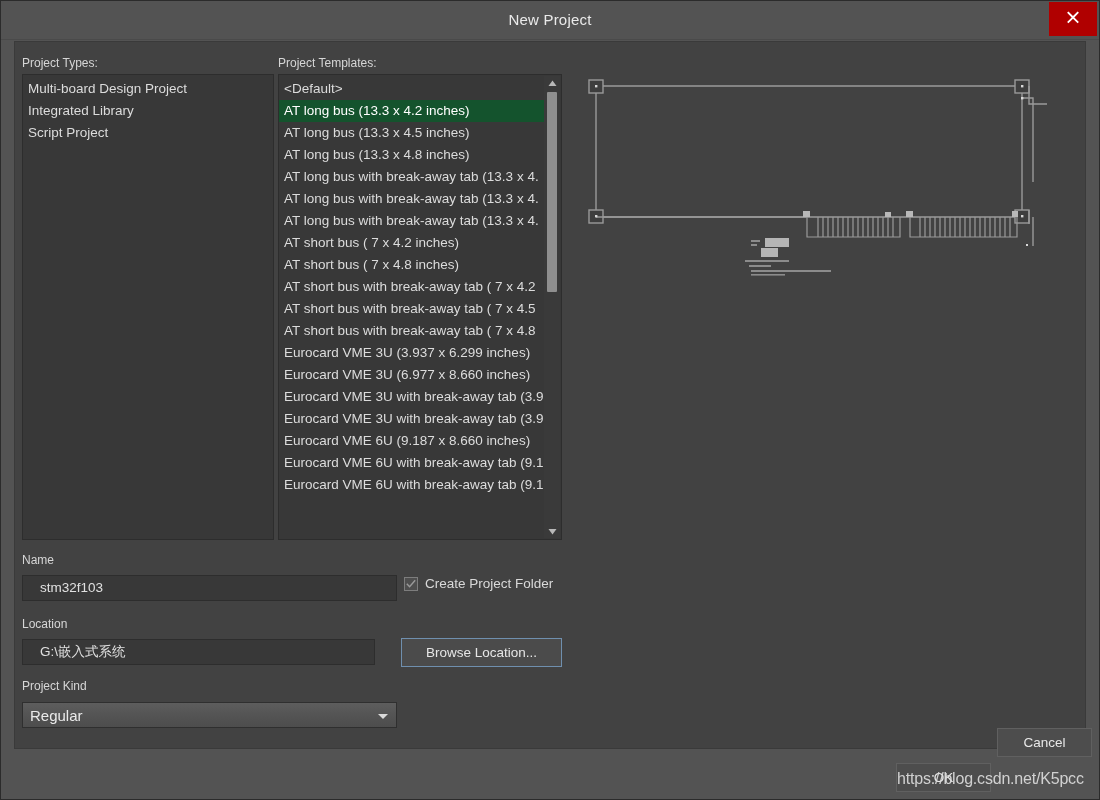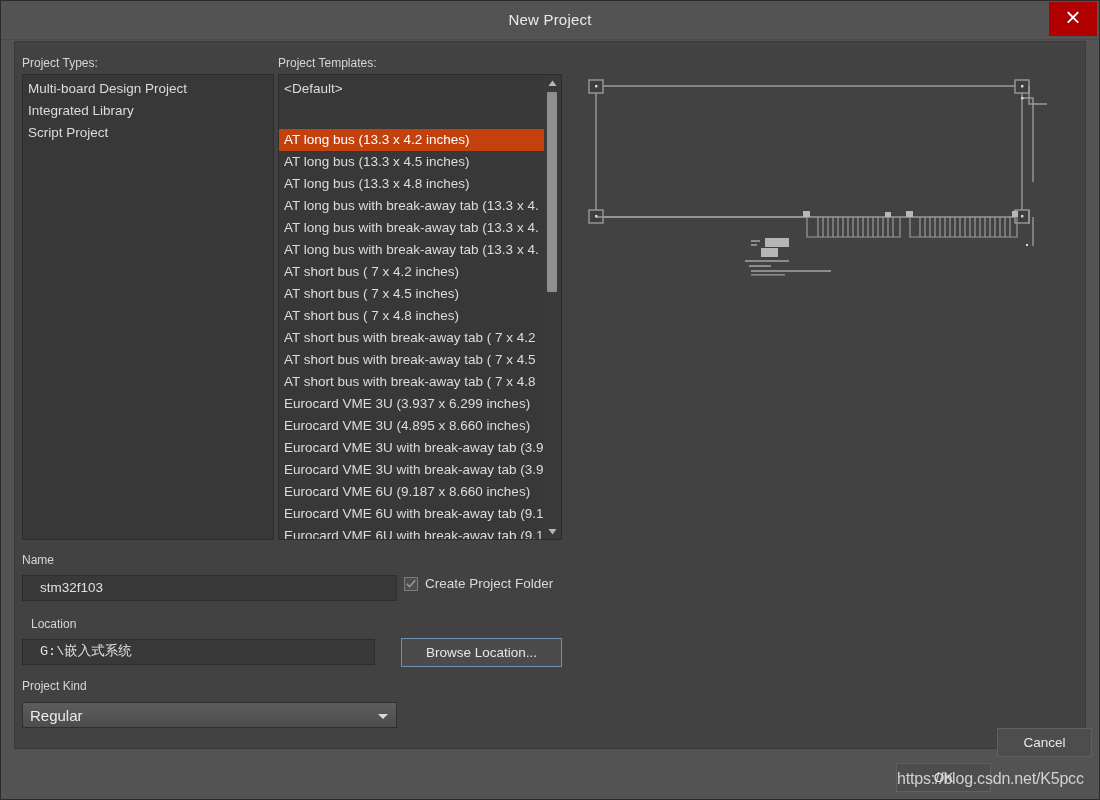--- a/index.html
+++ b/index.html
@@ -106,23 +106,22 @@
     line-height: 22px;
     padding-left: 5px;
     font-size: 13.5px;
     color: #dcdcdc;
     white-space: nowrap;
     overflow: hidden;
     cursor: default;
     box-sizing: border-box;
   }
   .list-item.selected {
-    background: #c2410c;
+    background: #14532d;
     color: #ffffff;
-    margin-top: 29px;
   }
   #project-templates-list .list-inner {
     right: 17px;
   }
 
   
   .scrollbar {
     position: absolute;
     right: 1px;
     top: 1px;
@@ -172,21 +171,21 @@
     height: 26px;
     line-height: 24px;
     padding-left: 17px;
     font-size: 13.5px;
     color: #e0e0e0;
     white-space: nowrap;
     overflow: hidden;
     cursor: text;
   }
   #name-input { left: 7px; top: 533px; width: 375px; }
-  #location-input { left: 7px; top: 597px; width: 353px; font-family: Liberation Mono, monospace; }
+  #location-input { left: 7px; top: 597px; width: 353px; }
 
   .combo {
     position: absolute;
     left: 7px;
     top: 660px;
     width: 375px;
     height: 26px;
     background: linear-gradient(to bottom, #5d5d5d 0%, #545454 50%, #4d4d4d 100%);
     border: 1px solid #2f2f2f;
     box-sizing: border-box;
@@ -308,27 +307,26 @@
     <div class="listbox" id="project-templates-list">
       <div class="list-inner">
           <div class="list-item">&lt;Default&gt;</div>
           <div class="list-item selected">AT long bus (13.3 x 4.2 inches)</div>
           <div class="list-item">AT long bus (13.3 x 4.5 inches)</div>
           <div class="list-item">AT long bus (13.3 x 4.8 inches)</div>
           <div class="list-item">AT long bus with break-away tab (13.3 x 4.</div>
           <div class="list-item">AT long bus with break-away tab (13.3 x 4.</div>
           <div class="list-item">AT long bus with break-away tab (13.3 x 4.</div>
           <div class="list-item">AT short bus ( 7 x 4.2 inches)</div>
-          <div class="list-item">AT short bus ( 7 x 4.5 inches)</div>
           <div class="list-item">AT short bus ( 7 x 4.8 inches)</div>
           <div class="list-item">AT short bus with break-away tab ( 7 x 4.2</div>
           <div class="list-item">AT short bus with break-away tab ( 7 x 4.5</div>
           <div class="list-item">AT short bus with break-away tab ( 7 x 4.8</div>
           <div class="list-item">Eurocard VME 3U (3.937 x 6.299 inches)</div>
-          <div class="list-item">Eurocard VME 3U (4.895 x 8.660 inches)</div>
+          <div class="list-item">Eurocard VME 3U (6.977 x 8.660 inches)</div>
           <div class="list-item">Eurocard VME 3U with break-away tab (3.9</div>
           <div class="list-item">Eurocard VME 3U with break-away tab (3.9</div>
           <div class="list-item">Eurocard VME 6U (9.187 x 8.660 inches)</div>
           <div class="list-item">Eurocard VME 6U with break-away tab (9.1</div>
           <div class="list-item">Eurocard VME 6U with break-away tab (9.1</div>
         </div>
       <div class="scrollbar">
         <div class="sb-arrow up">
           <svg width="9" height="7" viewBox="0 0 9 7">
             <polygon points="4.5,0.5 8.5,6 0.5,6" fill="#b8b8b8"></polygon>
@@ -417,21 +415,21 @@
 
     <div class="checkbox-row">
       <span class="checkbox-box">
         <svg width="10" height="10" viewBox="0 0 10 10">
           <path d="M0.8,4.8 L3.6,7.8 L9.2,1.2" stroke="#9a9a9a" stroke-width="1.4" fill="none"></path>
         </svg>
       </span>
       <span class="checkbox-label">Create Project Folder</span>
     </div>
 
-    <div class="field-label" style="left:16px; top:575px;">Location</div>
+    <div class="field-label" style="left:7px; top:575px;">Location</div>
     <div class="text-input" id="location-input">G:\嵌入式系统</div>
     <div class="btn" id="browse-location-button">Browse Location...</div>
 
     <div class="field-label" style="left:7px; top:637px;">Project Kind</div>
     <div class="combo">
       <span class="combo-value">Regular</span>
       <span class="combo-arrow"></span>
     </div>
 
   </div>

